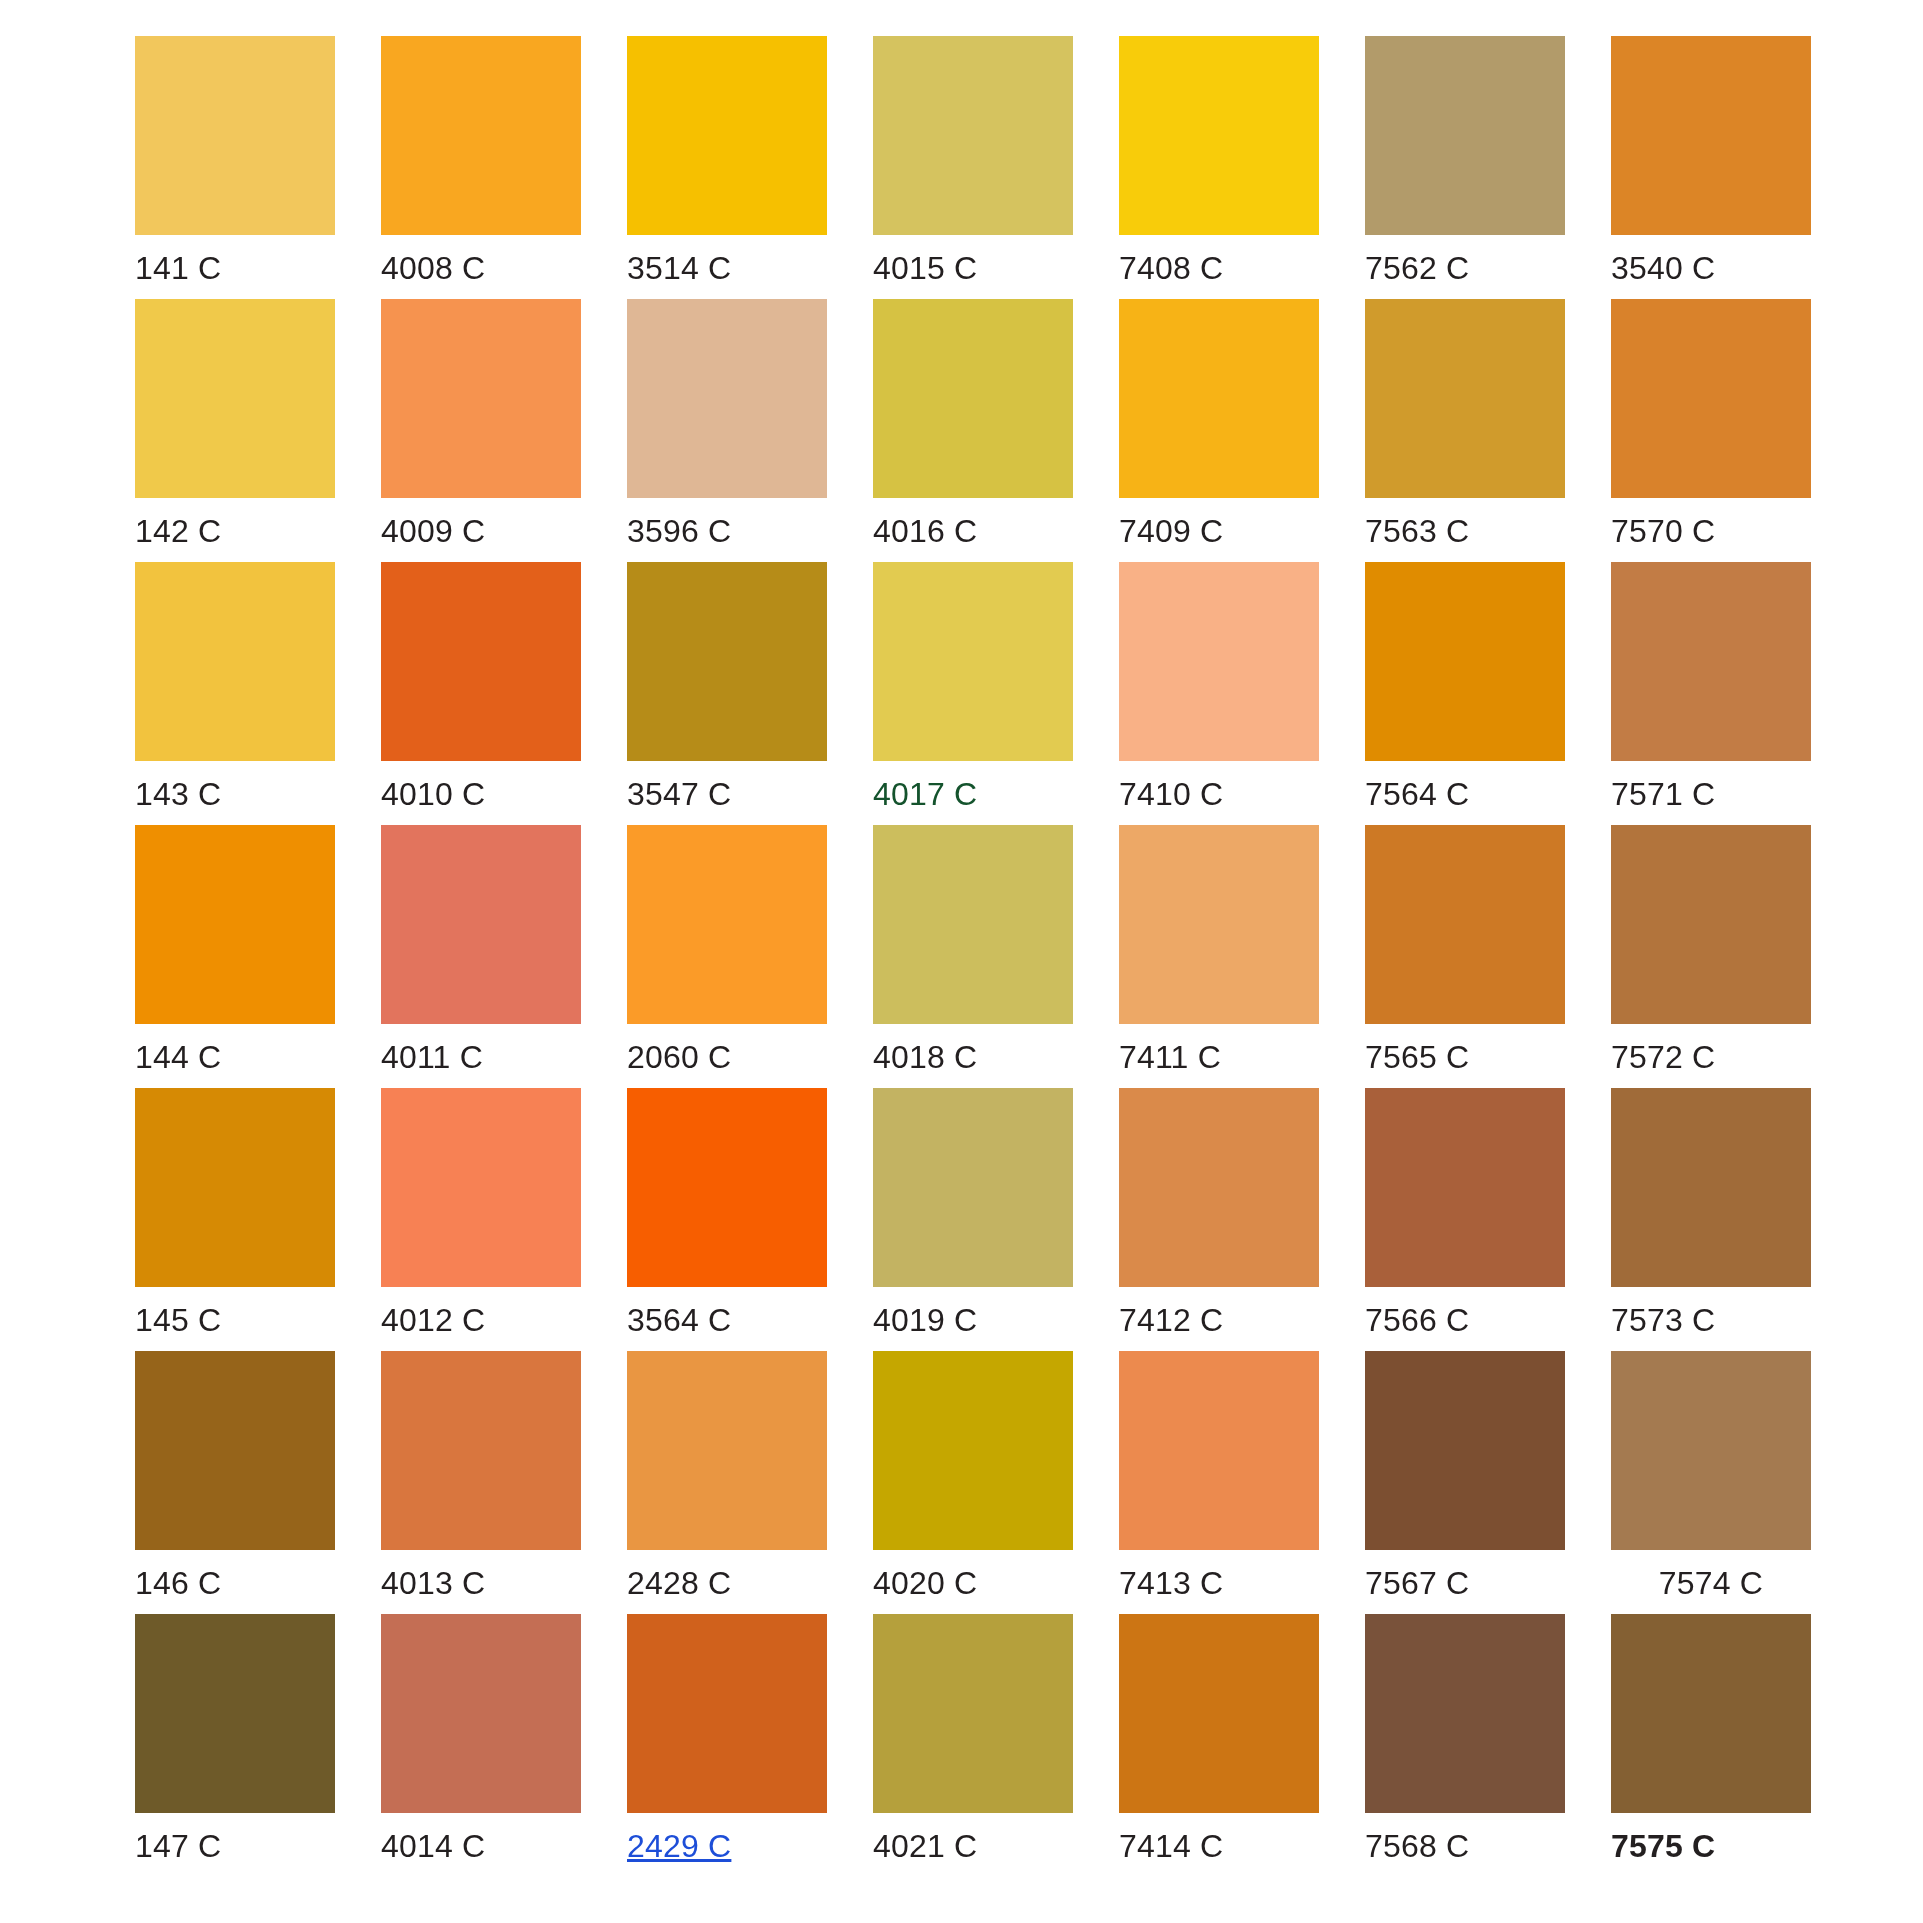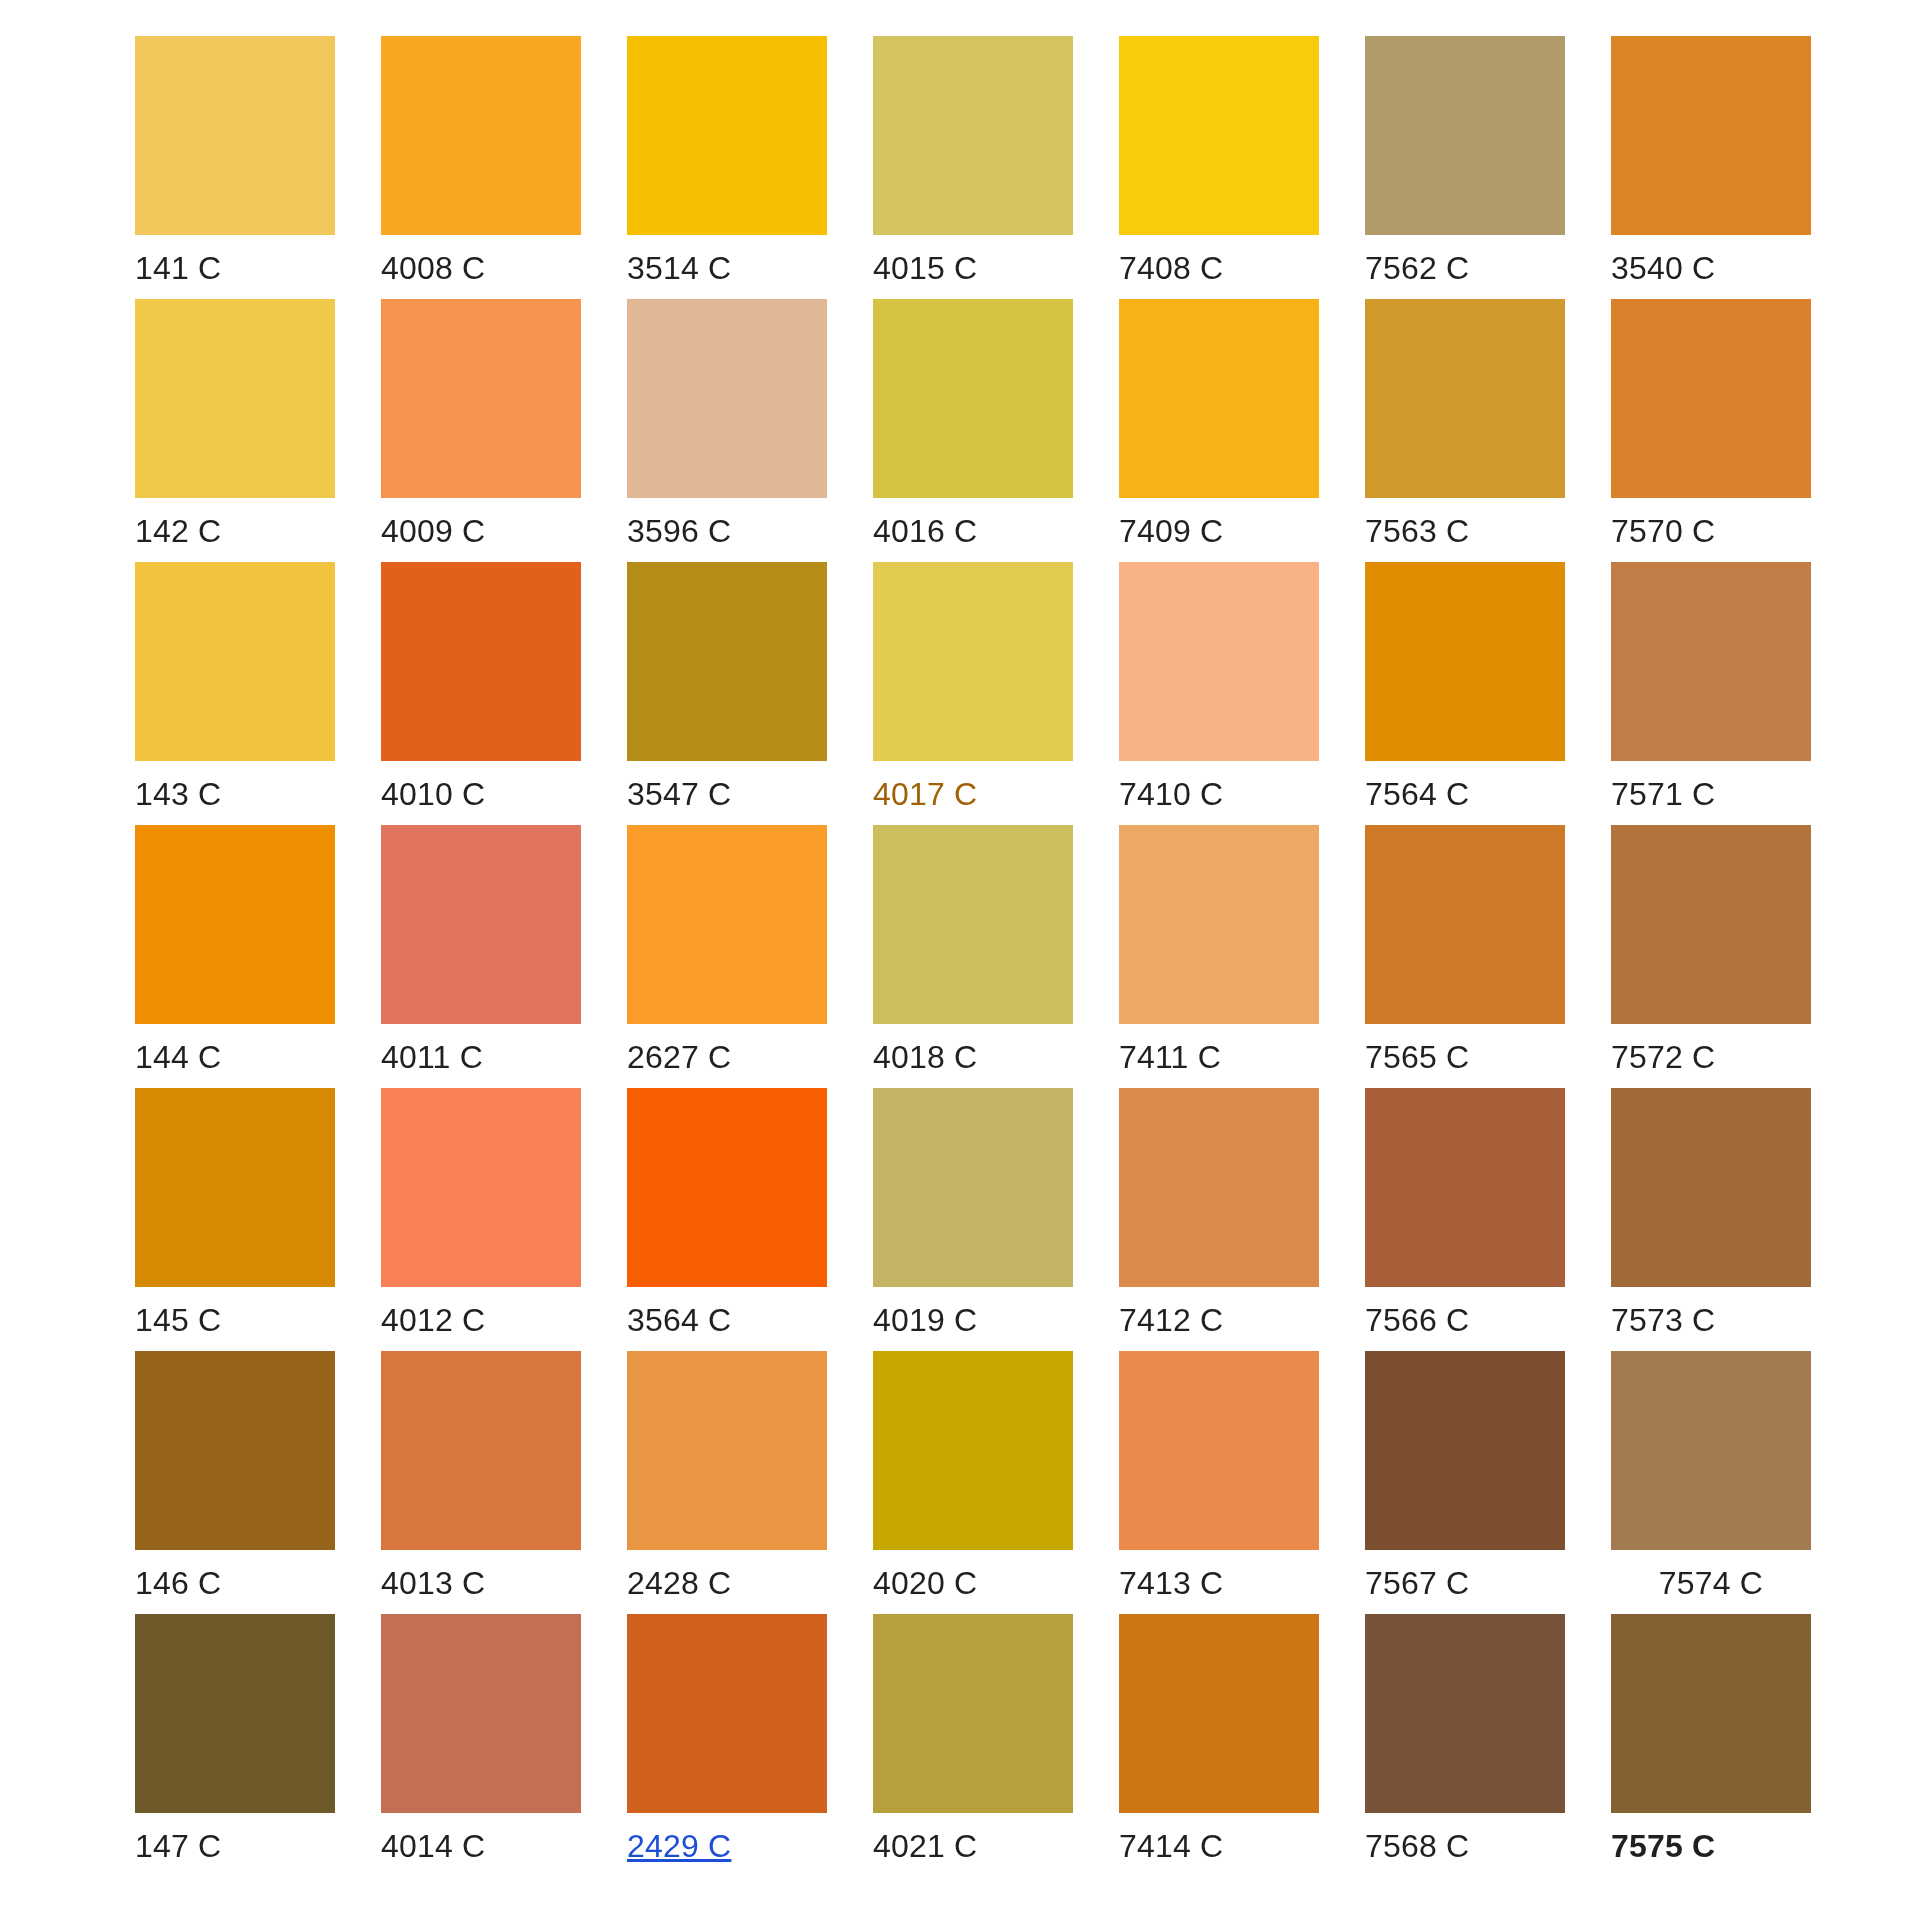--- a/index.html
+++ b/index.html
@@ -124,21 +124,21 @@
       <div class="swatch-cell">
         <div class="swatch-chip" title="4010 C" style="background-color: rgb(227, 96, 26);"></div>
         <div class="swatch-label" style="color: rgb(35, 31, 32);">4010 C</div>
       </div>
       <div class="swatch-cell">
         <div class="swatch-chip" title="3547 C" style="background-color: rgb(182, 140, 24);"></div>
         <div class="swatch-label" style="color: rgb(35, 31, 32);">3547 C</div>
       </div>
       <div class="swatch-cell">
         <div class="swatch-chip" title="4017 C" style="background-color: rgb(226, 203, 80);"></div>
-        <div class="swatch-label" style="color: #a16207;">4017 C</div>
+        <div class="swatch-label" style="color: #14532d;">4017 C</div>
       </div>
       <div class="swatch-cell">
         <div class="swatch-chip" title="7410 C" style="background-color: rgb(249, 177, 134);"></div>
         <div class="swatch-label" style="color: rgb(35, 31, 32);">7410 C</div>
       </div>
       <div class="swatch-cell">
         <div class="swatch-chip" title="7564 C" style="background-color: rgb(224, 140, 0);"></div>
         <div class="swatch-label" style="color: rgb(35, 31, 32);">7564 C</div>
       </div>
       <div class="swatch-cell">
@@ -148,21 +148,21 @@
       <div class="swatch-cell">
         <div class="swatch-chip" title="144 C" style="background-color: rgb(239, 143, 0);"></div>
         <div class="swatch-label" style="color: rgb(35, 31, 32);">144 C</div>
       </div>
       <div class="swatch-cell">
         <div class="swatch-chip" title="4011 C" style="background-color: rgb(226, 116, 93);"></div>
         <div class="swatch-label" style="color: rgb(35, 31, 32);">4011 C</div>
       </div>
       <div class="swatch-cell">
         <div class="swatch-chip" title="3588 C" style="background-color: rgb(251, 155, 40);"></div>
-        <div class="swatch-label" style="color: rgb(35, 31, 32);">2627 C</div>
+        <div class="swatch-label" style="color: rgb(35, 31, 32);">2060 C</div>
       </div>
       <div class="swatch-cell">
         <div class="swatch-chip" title="4018 C" style="background-color: rgb(204, 190, 93);"></div>
         <div class="swatch-label" style="color: rgb(35, 31, 32);">4018 C</div>
       </div>
       <div class="swatch-cell">
         <div class="swatch-chip" title="7411 C" style="background-color: rgb(237, 168, 102);"></div>
         <div class="swatch-label" style="color: rgb(35, 31, 32);">7411 C</div>
       </div>
       <div class="swatch-cell">

